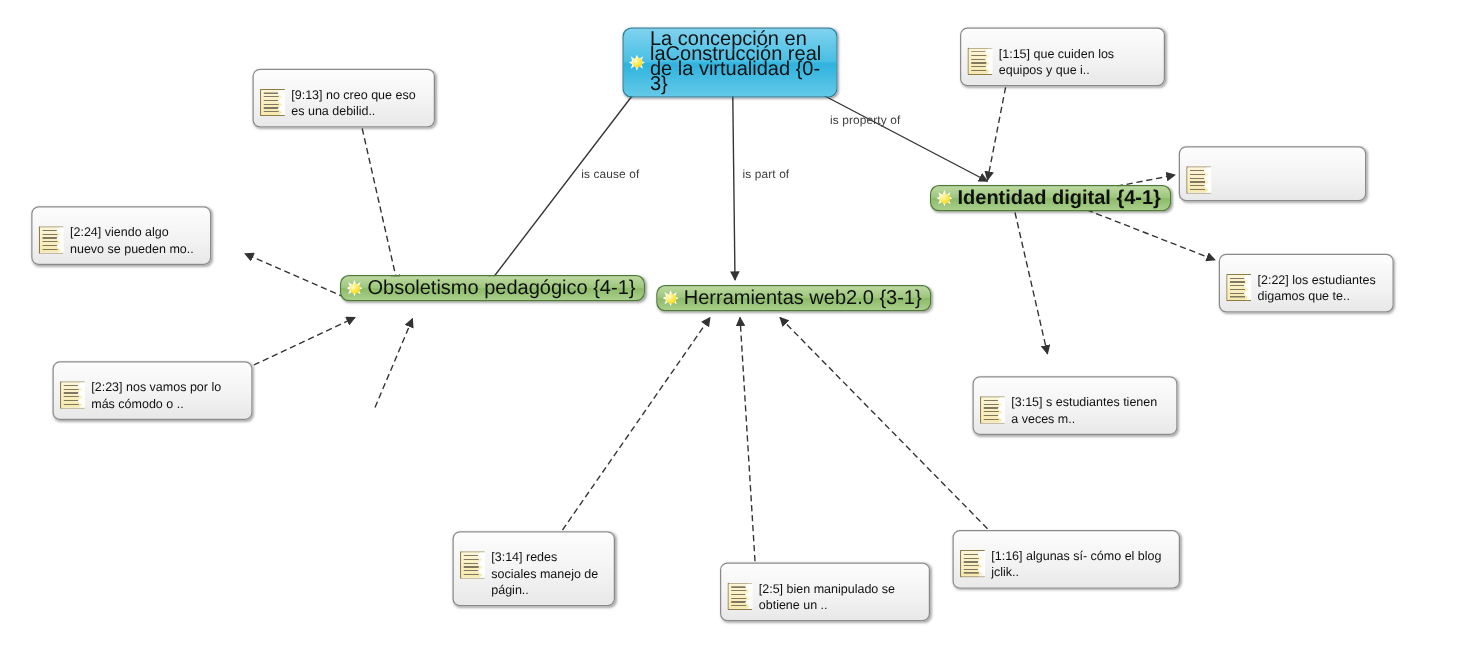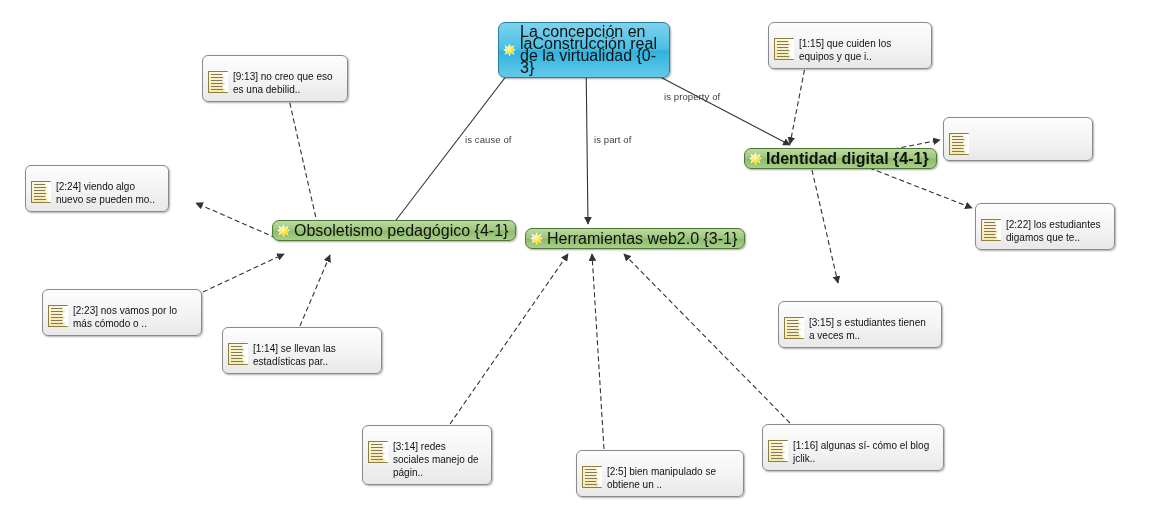--- a/index.html
+++ b/index.html
@@ -226,27 +226,20 @@
   </div>
 
   <div class="note" style="left:42px;top:289px;width:160px;">
     <span class="nicon">
         <span class="lines"></span>
         <span class="tear"></span>
       </span>
     <span class="txt">[2:23] nos vamos por lo más cómodo o ..</span>
   </div>
 
-  <div class="note" style="left:222px;top:327px;width:160px;">
-    <span class="nicon">
-        <span class="lines"></span>
-        <span class="tear"></span>
-      </span>
-    <span class="txt">[1:14] se llevan las estadísticas par..</span>
-  </div>
 
   <div class="note" style="left:362px;top:425px;width:130px;">
     <span class="nicon">
         <span class="lines"></span>
         <span class="tear"></span>
       </span>
     <span class="txt">[3:14] redes sociales manejo de págin..</span>
   </div>
 
   <div class="note" style="left:576px;top:450px;width:168px;">

